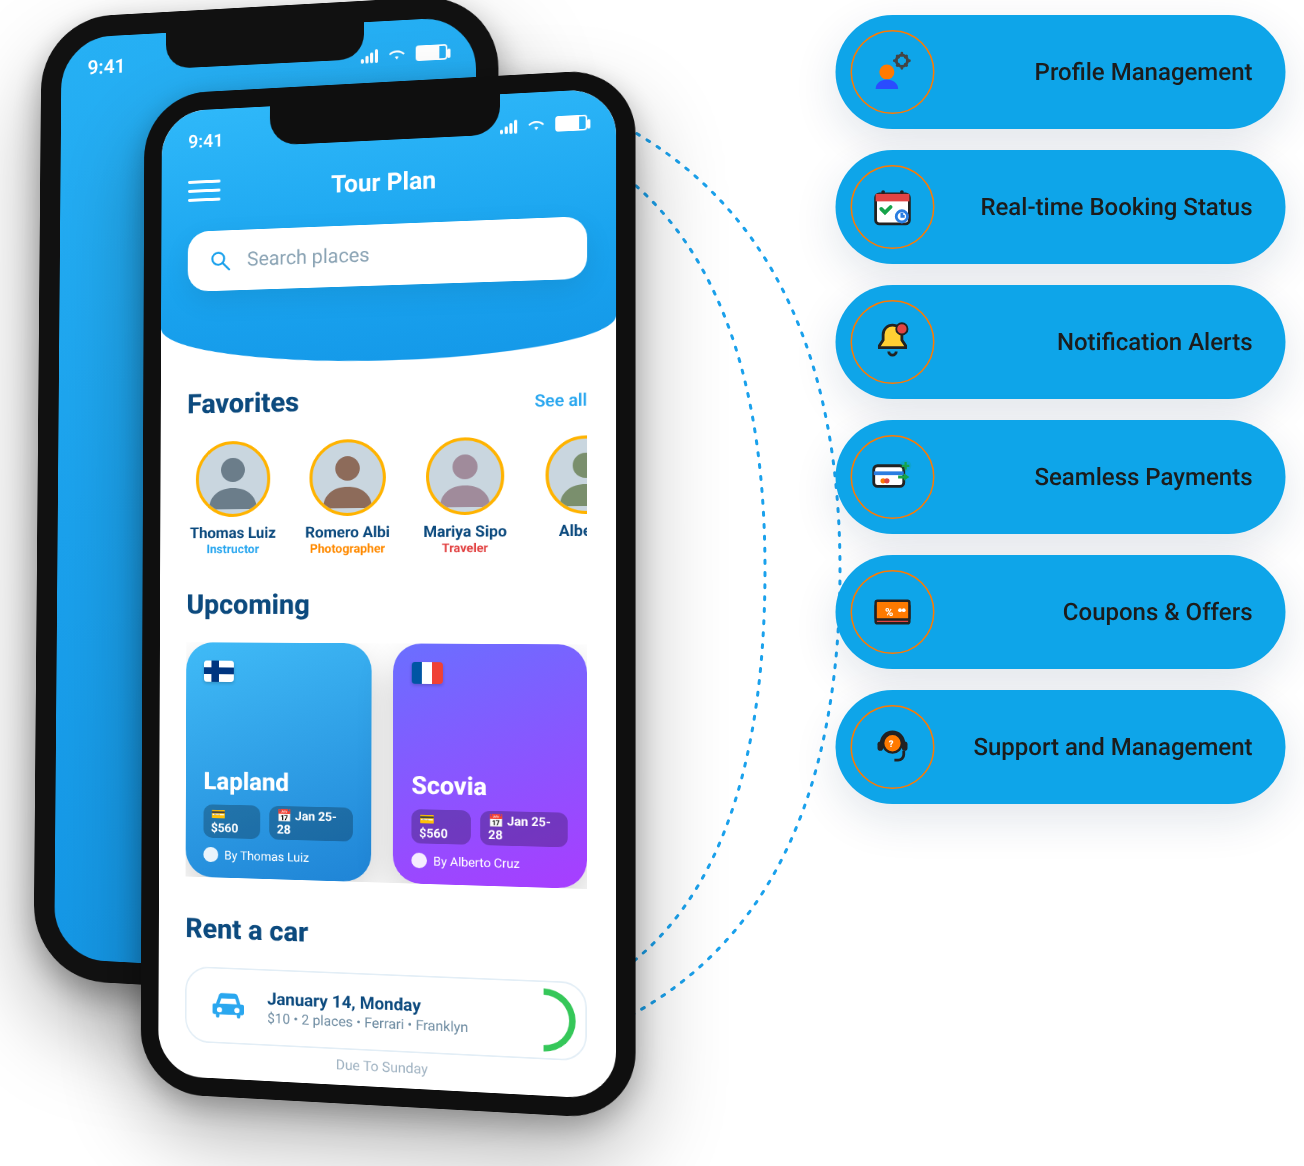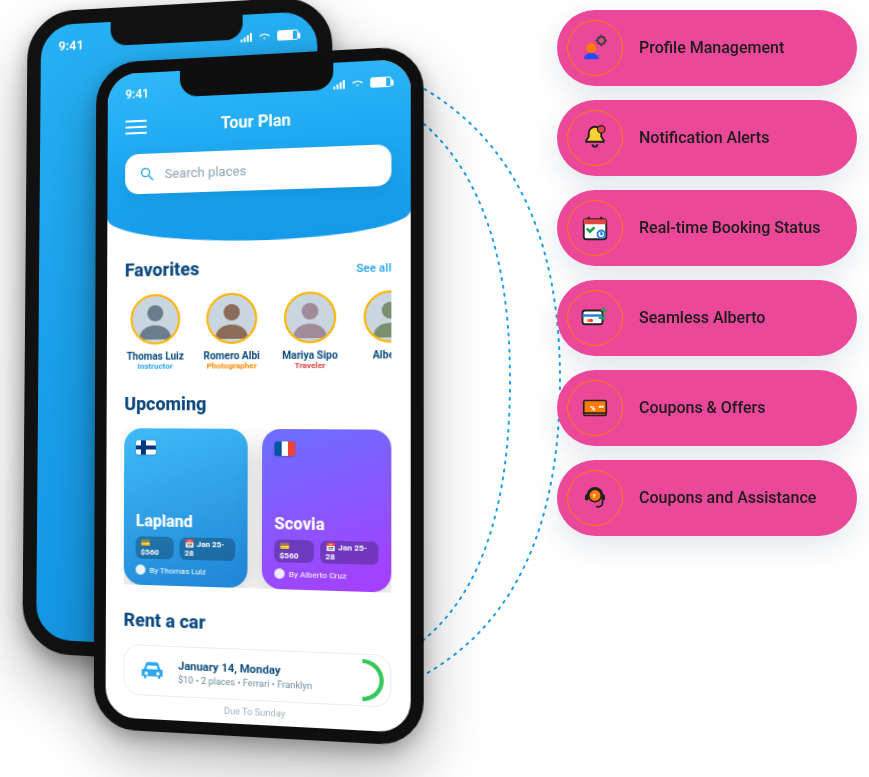--- a/index.html
+++ b/index.html
@@ -116,23 +116,24 @@
   .car-ico { color:#2aa7ef; }
   .rent-info .rent-date { font-size:11px; color:#0c4a7e; font-weight:700; }
   .rent-info .rent-sub { font-size:9px; color:#6c8aa0; margin-top:2px; }
   .rent-arc { position:absolute; right:6px; top:50%; transform:translateY(-50%); width:20px; height:40px; border:4px solid #35c759; border-left:none; border-radius:0 40px 40px 0; }
   .rent-note { text-align:center; font-size:9px; color:#9fb2c1; margin-top:6px;}
 
   
   .features { position:absolute; right:12px; top:10px; display:flex; flex-direction:column; gap:14px; }
   .feature {
     display:flex; align-items:center; gap:16px;
-    background:#ec4899; border-radius:60px; padding:10px 22px 10px 10px;
+    background:#0ea5e9; border-radius:60px; padding:10px 22px 10px 10px;
     box-shadow: 0 10px 30px rgba(20,50,90,.12);
     width: 300px;
+    justify-content: space-between;
   }
   .ficon {
     width:56px; height:56px; border-radius:50%;
     border:1.5px solid #ff7a00; display:flex; align-items:center; justify-content:center;
     flex-shrink:0;
   }
   .flabel { font-size:16px; font-weight:500; color:#1c1c1c; line-height:1.25; }
   .sig { display:inline-flex; align-items:flex-end; gap:1px; height:10px; }
   .sig i { width:2px; background:#fff; border-radius:1px; }
   .sig i:nth-child(1){height:3px} .sig i:nth-child(2){height:5px} .sig i:nth-child(3){height:7px} .sig i:nth-child(4){height:9px}
@@ -314,54 +315,54 @@
           <path d="M3 21c0-3 3-5 6-5s6 2 6 5" fill="#2a4cff"></path>
           <circle cx="17" cy="6" r="3" fill="none" stroke="#444" stroke-width="1.5"></circle>
           <path d="M17 2v1M17 9v1M13 6h1M20 6h1M14.5 3.5l.7.7M18.8 7.8l.7.7M14.5 8.5l.7-.7M18.8 4.2l.7-.7" stroke="#444" stroke-width="1.5" stroke-linecap="round"></path>
         </svg>
     </div>
     <div class="flabel">Profile Management</div>
   </div>
   <div class="feature">
     <div class="ficon">
       <svg width="30" height="30" viewBox="0 0 24 24">
-          <path d="M12 3a5 5 0 00-5 5v3l-2 3v1h14v-1l-2-3V8a5 5 0 00-5-5z" fill="#ffcf33" stroke="#222" stroke-width="1.5"></path>
-          <path d="M10 17a2 2 0 004 0" stroke="#222" stroke-width="1.5" fill="none"></path>
-          <circle cx="17" cy="5" r="3" fill="#e24444" stroke="#222" stroke-width="1"></circle>
-        </svg>
-    </div>
-    <div class="flabel">Notification Alerts</div>
-  </div>
-  <div class="feature">
-    <div class="ficon">
-      <svg width="30" height="30" viewBox="0 0 24 24">
           <rect x="3" y="5" width="18" height="16" rx="2" fill="#fff" stroke="#222" stroke-width="1.5"></rect>
           <rect x="3" y="5" width="18" height="4" fill="#e24444"></rect>
           <circle cx="7" cy="4" r="1" fill="#222"></circle>
           <circle cx="17" cy="4" r="1" fill="#222"></circle>
           <path d="M6 13l2 2 3-3" stroke="#16a34a" stroke-width="2" fill="none" stroke-linecap="round"></path>
           <circle cx="17" cy="17" r="3" fill="none" stroke="#2a7de1" stroke-width="1.5"></circle>
           <path d="M17 15v2h1.5" stroke="#2a7de1" stroke-width="1.5" fill="none"></path>
         </svg>
     </div>
     <div class="flabel">Real-time Booking Status</div>
   </div>
   <div class="feature">
     <div class="ficon">
       <svg width="30" height="30" viewBox="0 0 24 24">
+          <path d="M12 3a5 5 0 00-5 5v3l-2 3v1h14v-1l-2-3V8a5 5 0 00-5-5z" fill="#ffcf33" stroke="#222" stroke-width="1.5"></path>
+          <path d="M10 17a2 2 0 004 0" stroke="#222" stroke-width="1.5" fill="none"></path>
+          <circle cx="17" cy="5" r="3" fill="#e24444" stroke="#222" stroke-width="1"></circle>
+        </svg>
+    </div>
+    <div class="flabel">Notification Alerts</div>
+  </div>
+  <div class="feature">
+    <div class="ficon">
+      <svg width="30" height="30" viewBox="0 0 24 24">
           <rect x="2" y="6" width="16" height="11" rx="2" fill="#fff" stroke="#222" stroke-width="1.5"></rect>
           <rect x="2" y="9" width="16" height="2" fill="#2a7de1"></rect>
           <circle cx="7" cy="14" r="1.4" fill="#ff7a00"></circle>
           <circle cx="9" cy="14" r="1.4" fill="#e24444"></circle>
           <path d="M18 10l3 2-3 2v-1.2h-3v-1.6h3V10z" fill="#16a34a"></path>
           <circle cx="19" cy="6" r="3" fill="#16a34a" opacity=".15"></circle>
           <path d="M19 4v4m-2-2h4" stroke="#16a34a" stroke-width="1.2"></path>
         </svg>
     </div>
-    <div class="flabel">Seamless Alberto</div>
+    <div class="flabel">Seamless Payments</div>
   </div>
   <div class="feature">
     <div class="ficon">
       <svg width="30" height="30" viewBox="0 0 24 24">
           <rect x="3" y="8" width="18" height="10" rx="1" fill="#e24444" stroke="#222" stroke-width="1.3"></rect>
           <rect x="5" y="6" width="18" height="10" rx="1" fill="#ff7a00" stroke="#222" stroke-width="1.3" transform="translate(-2 0)"></rect>
           <text x="8" y="14" font-size="6" font-weight="800" fill="#fff">%</text>
           <circle cx="16" cy="11" r="1" fill="#fff"></circle>
           <circle cx="18" cy="11" r="1" fill="#fff"></circle>
         </svg>
@@ -372,15 +373,15 @@
     <div class="ficon">
       <svg width="30" height="30" viewBox="0 0 24 24">
           <circle cx="12" cy="10" r="5" fill="#ff7a00" stroke="#222" stroke-width="1.3"></circle>
           <path d="M6 10a6 6 0 0112 0" fill="none" stroke="#222" stroke-width="1.5"></path>
           <rect x="4" y="9" width="3" height="5" rx="1.5" fill="#222"></rect>
           <rect x="17" y="9" width="3" height="5" rx="1.5" fill="#222"></rect>
           <path d="M18 14v2a3 3 0 01-3 3h-2" fill="none" stroke="#222" stroke-width="1.5"></path>
           <text x="10" y="12" font-size="5" font-weight="900" fill="#fff">?</text>
         </svg>
     </div>
-    <div class="flabel">Coupons and Assistance</div>
+    <div class="flabel">Support and Management</div>
   </div>
 </div>
 
 </body></html>

